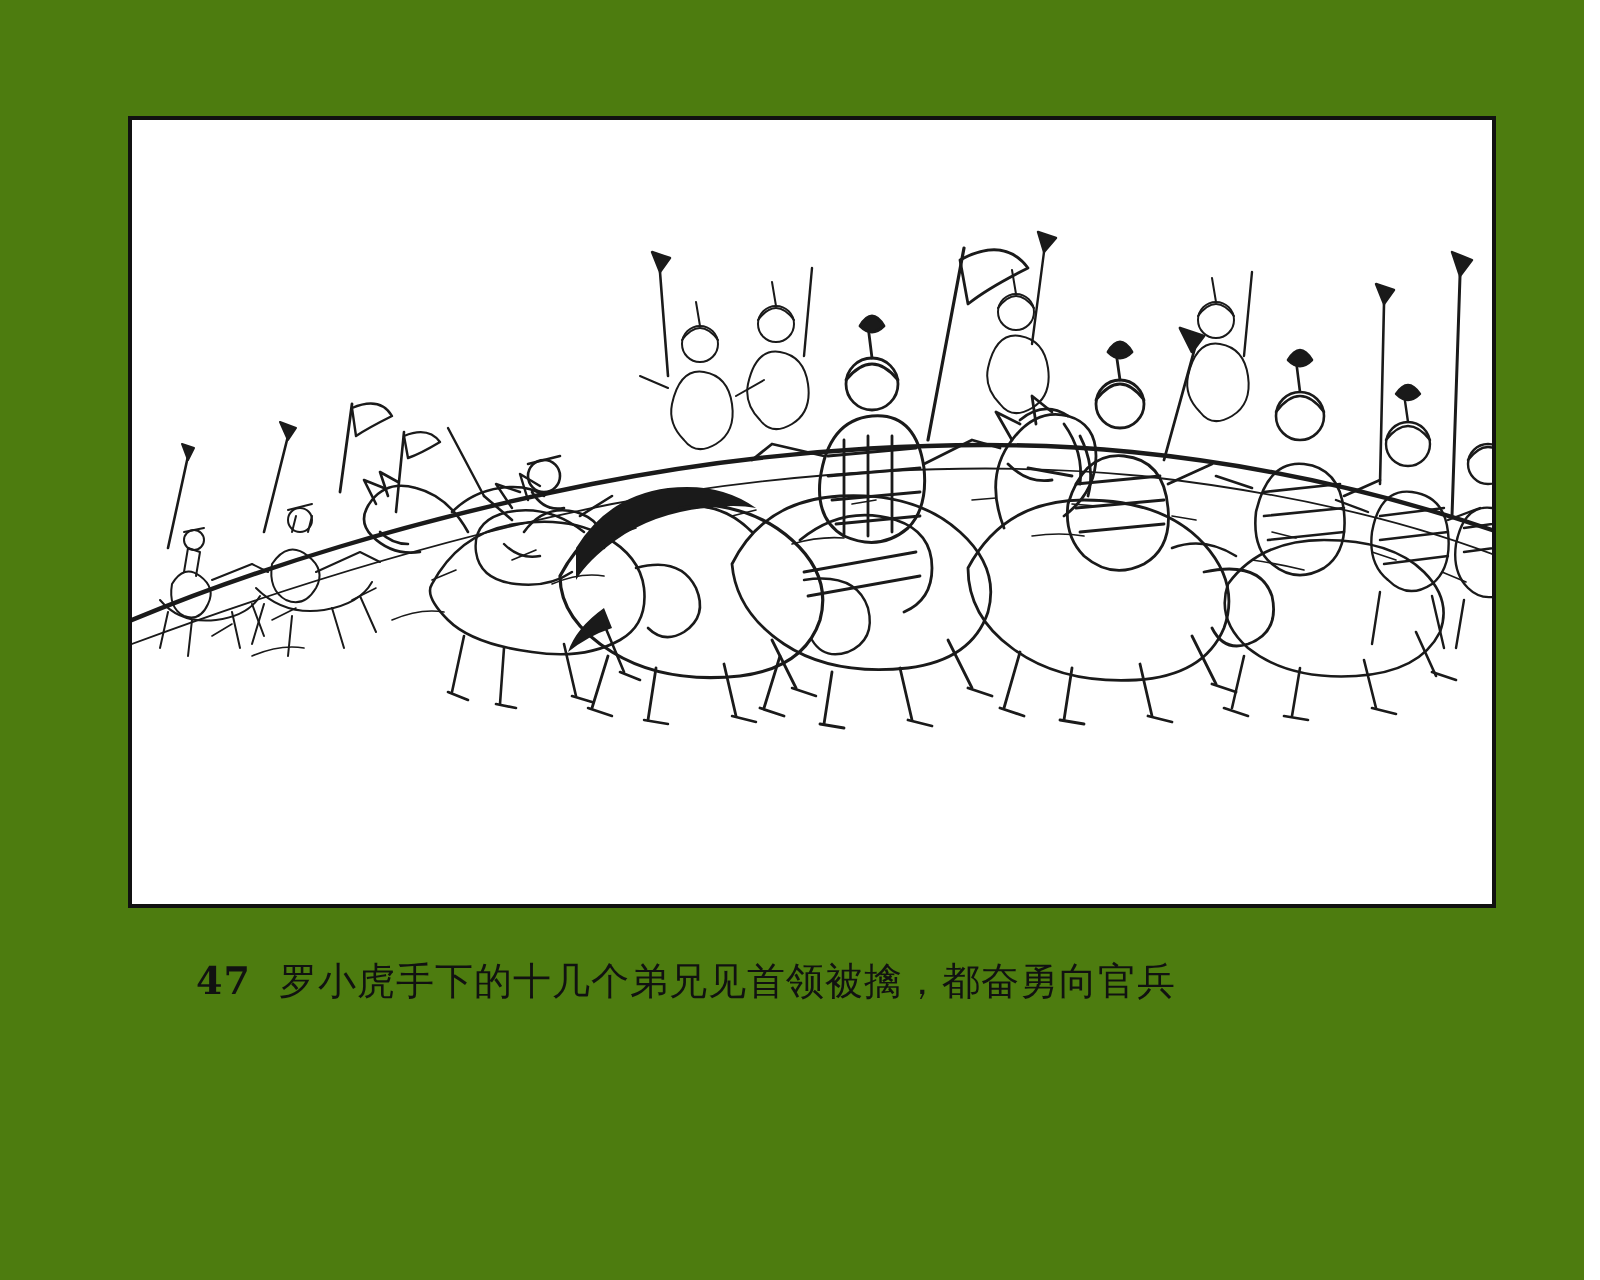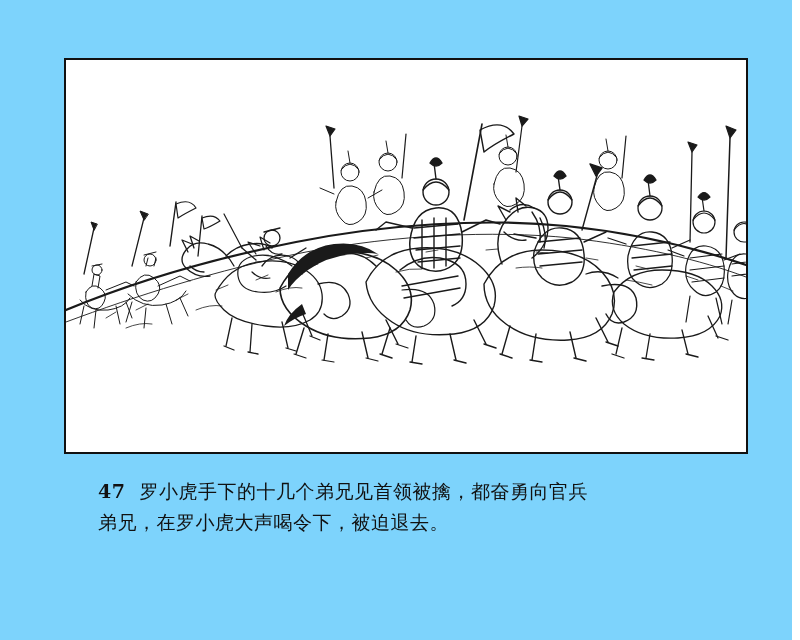--- a/index.html
+++ b/index.html
@@ -10,21 +10,21 @@
   body {
     width: 800px;
     height: 640px;
     overflow: hidden;
     font-family: "DejaVu Serif", "Liberation Serif", serif;
   }
   .page {
     position: relative;
     width: 792px;
     height: 640px;
-    background: #7dd3fc;
+    background: #4d7c0f;
   }
   
   .panel {
     position: absolute;
     left: 64px;
     top: 58px;
     width: 680px;
     height: 392px;
     border: 2px solid #111;
     background: #ffffff;
@@ -279,16 +279,15 @@
         </g>
 
       </g>
     </svg>
   </div>
 
   <div class="caption">
     <div class="caption-line first">
       <span class="caption-num">47</span><span>罗小虎手下的十几个弟兄见首领被擒，都奋勇向官兵</span>
     </div>
-    <div class="caption-line">弟兄，在罗小虎大声喝令下，被迫退去。</div>
   </div>
 
 </div>
 
 </body></html>

